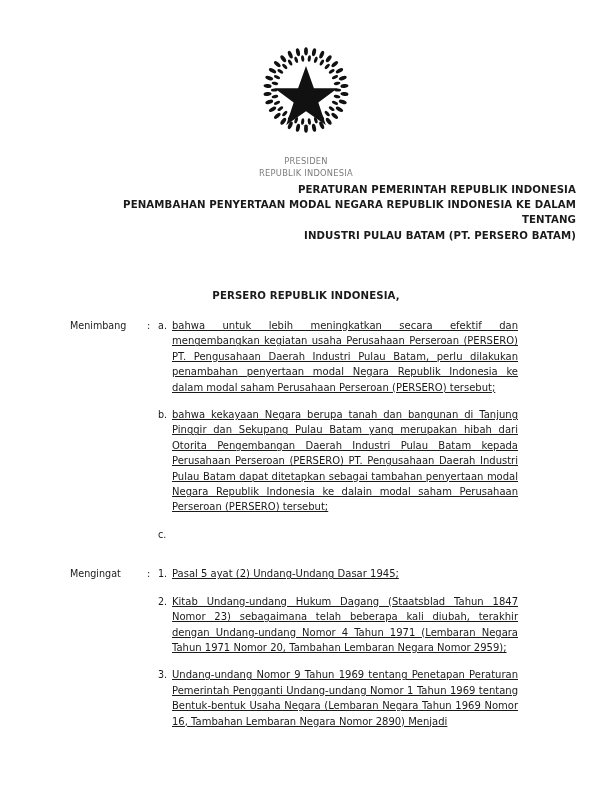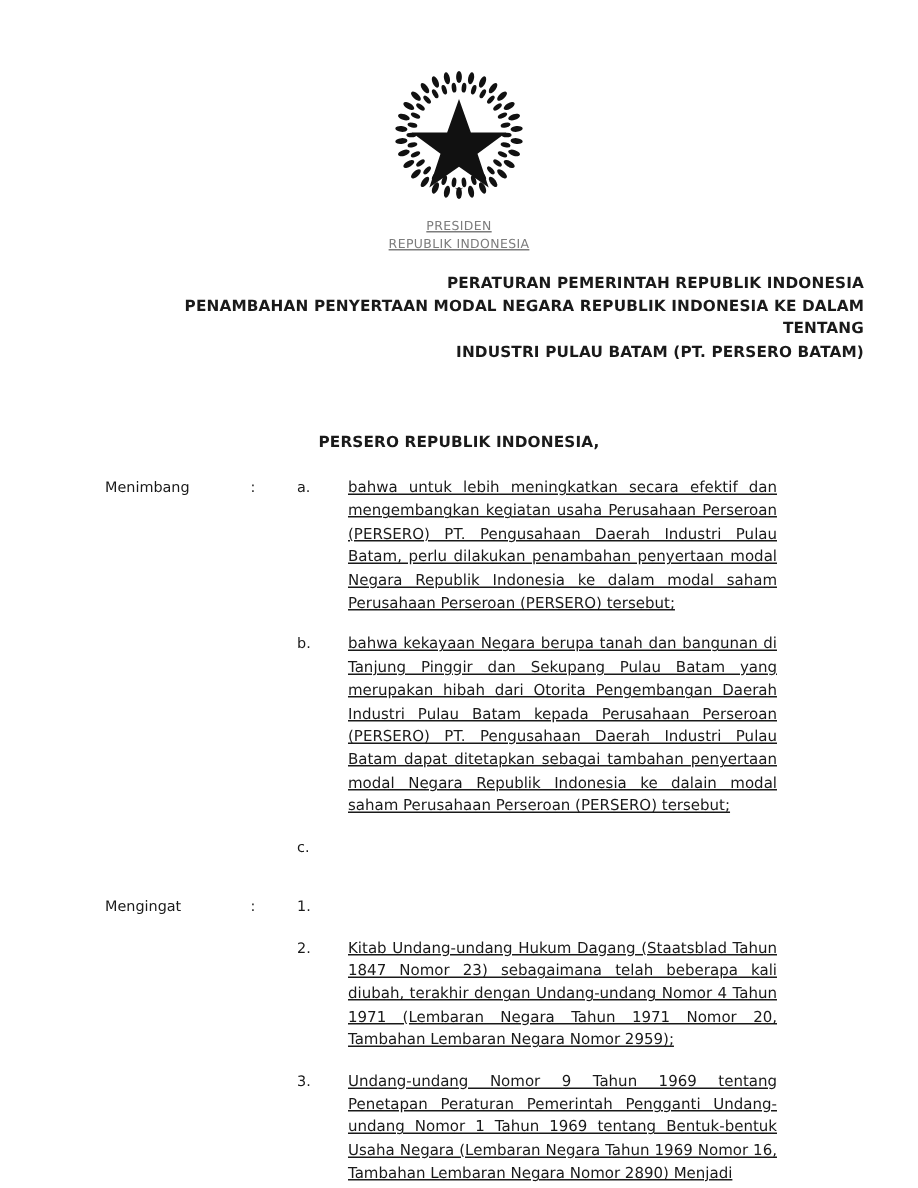--- a/index.html
+++ b/index.html
@@ -33,27 +33,26 @@
     width: 612px;
     text-align: center;
   }
   .emblem-svg {
     display: block;
     margin: 0 auto;
     width: 92px;
     height: 92px;
   }
   .emblem-caption {
-    margin-top: 9px;
+    margin-top: 20px;
     font-size: 8.3px;
     line-height: 11.5px;
     color: #7c7c7c;
     letter-spacing: 0.25px;
     font-family: "DejaVu Sans", "Liberation Sans", sans-serif;
-    text-decoration: underline;
   }
   .emblem-caption div { white-space: nowrap; }
 
   
   .title-block {
     position: absolute;
     top: 182px;
     left: 36px;
     width: 540px;
     text-align: right;
@@ -84,21 +83,20 @@
     width: 612px;
   }
 
   .clause-group { position: relative; }
 
   .clause-row {
     display: flex;
     align-items: flex-start;
     padding-left: 70px;
     padding-right: 94px;
-    gap: 20px;
   }
   .clause-row + .clause-row { margin-top: 12px; }
 
   .group-gap { height: 24px; }
 
   .lbl-term {
     width: 77px;
     flex: 0 0 77px;
     font-size: 9.6px;
     line-height: 15.4px;
@@ -250,20 +248,21 @@
     </div>
 
     <div class="group-gap"></div>
 
     <div class="clause-group">
 
       <div class="clause-row">
         <div class="lbl-term">Mengingat</div>
         <div class="lbl-colon">:</div>
         <div class="marker">1.</div>
+        <div class="clause-text last-justify">Pasal 5 ayat (2) Undang-Undang Dasar 1945;</div>
       </div>
 
       <div class="clause-row">
         <div class="lbl-term"></div>
         <div class="lbl-colon"></div>
         <div class="marker">2.</div>
         <div class="clause-text last-justify">Kitab Undang-undang Hukum Dagang (Staatsblad Tahun 1847 Nomor 23) sebagaimana telah beberapa kali diubah, terakhir dengan Undang-undang Nomor 4 Tahun 1971 (Lembaran Negara Tahun 1971 Nomor 20, Tambahan Lembaran Negara Nomor 2959);</div>
       </div>
 
       <div class="clause-row">

